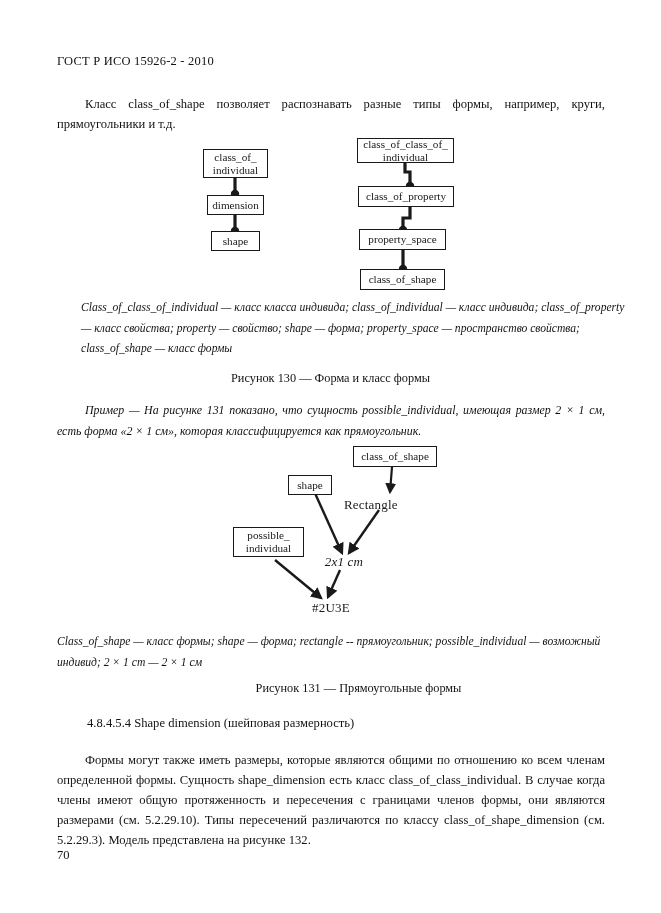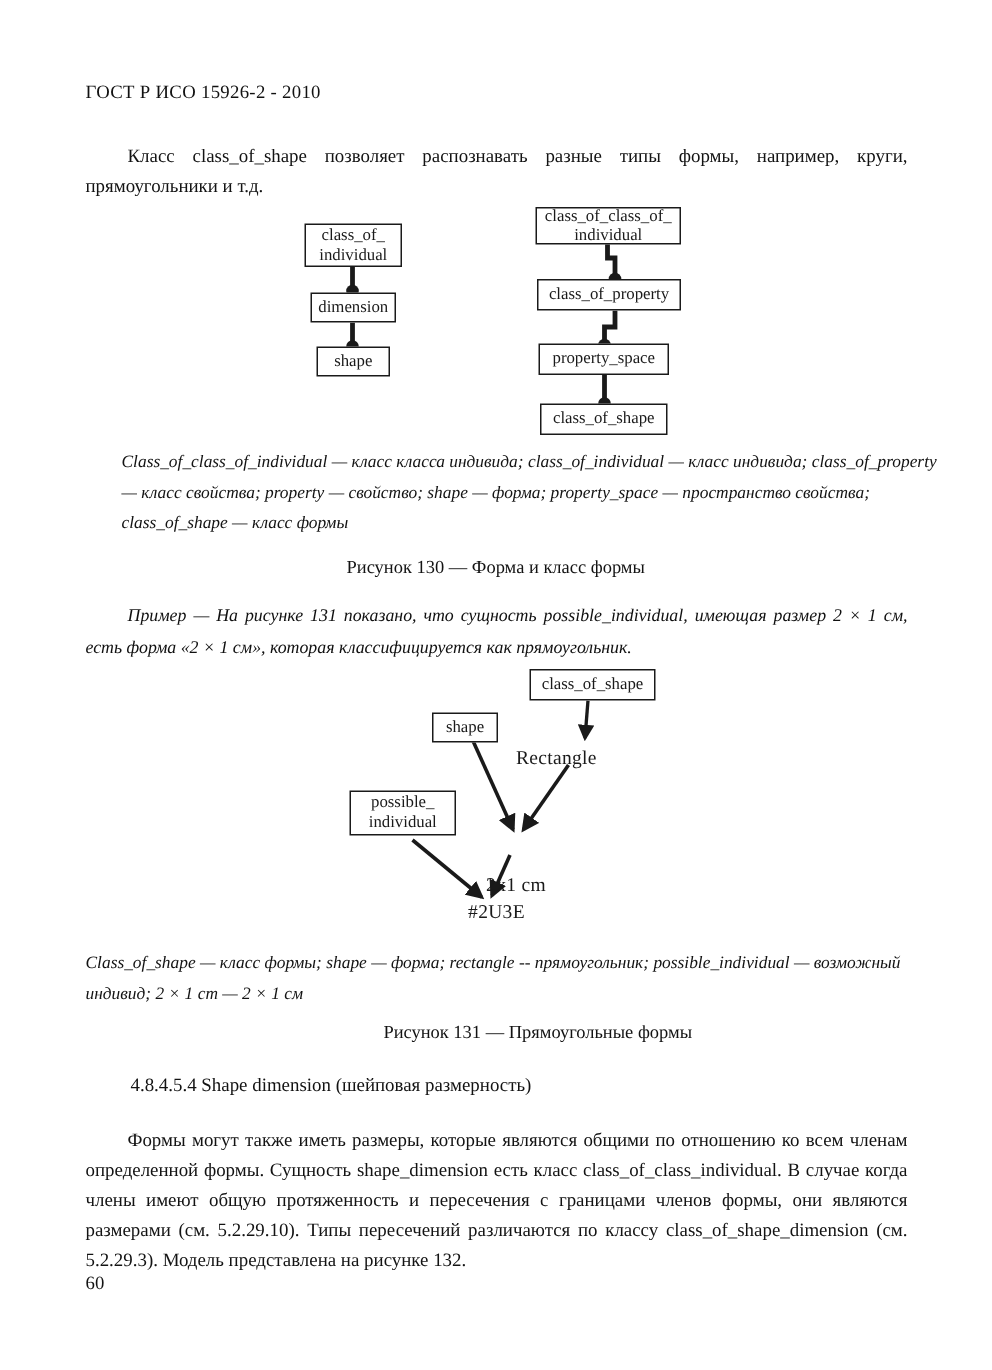--- a/index.html
+++ b/index.html
@@ -192,28 +192,28 @@
 
     <div class="node-box" style="left:353px; top:446px; width:84px; height:21px;">class_of_shape</div>
 
     <div class="node-box" style="left:288px; top:475px; width:44px; height:20px;">shape</div>
 
     <div class="node-box" style="left:233px; top:527px; width:71px; height:30px;">possible_
 individual</div>
 
     <div class="plain-label" style="left:344px; top:497px; width:90px; text-align:left;">Rectangle</div>
 
-    <div class="plain-label" style="left:296px; top:582px; width:96px;">2x1 cm</div>
+    <div class="plain-label" style="left:296px; top:554px; width:96px;font-style:italic;">2x1 cm</div>
 
     <div class="plain-label" style="left:286px; top:600px; width:90px;">#2U3E</div>
   </div>
 
   <div class="caption-italic" style="left:57px; top:632px; width:548px;">Class_of_shape — класс формы; shape — форма; rectangle -- прямоугольник; possible_individual — возможный индивид; 2 × 1 cm — 2 × 1 см</div>
 
   <div class="fig-title" style="top:681px;margin-left:28px;">Рисунок 131 — Прямоугольные формы</div>
 
   <div class="section-head" style="left:71px; top:716px;margin-left:16px;">4.8.4.5.4 Shape dimension (шейповая размерность)</div>
 
   <div class="body-par indent" style="left:57px; top:750px; width:548px;">Формы могут также иметь размеры, которые являются общими по отношению ко всем членам определенной формы. Сущность shape_dimension есть класс class_of_class_individual. В случае когда члены имеют общую протяженность и пересечения с границами членов формы, они являются размерами (см. 5.2.29.10). Типы пересечений различаются по классу class_of_shape_dimension (см. 5.2.29.3). Модель представлена на рисунке 132.</div>
 
-  <div class="page-num">60</div>
+  <div class="page-num">70</div>
 
 </div>
 
 </body></html>

